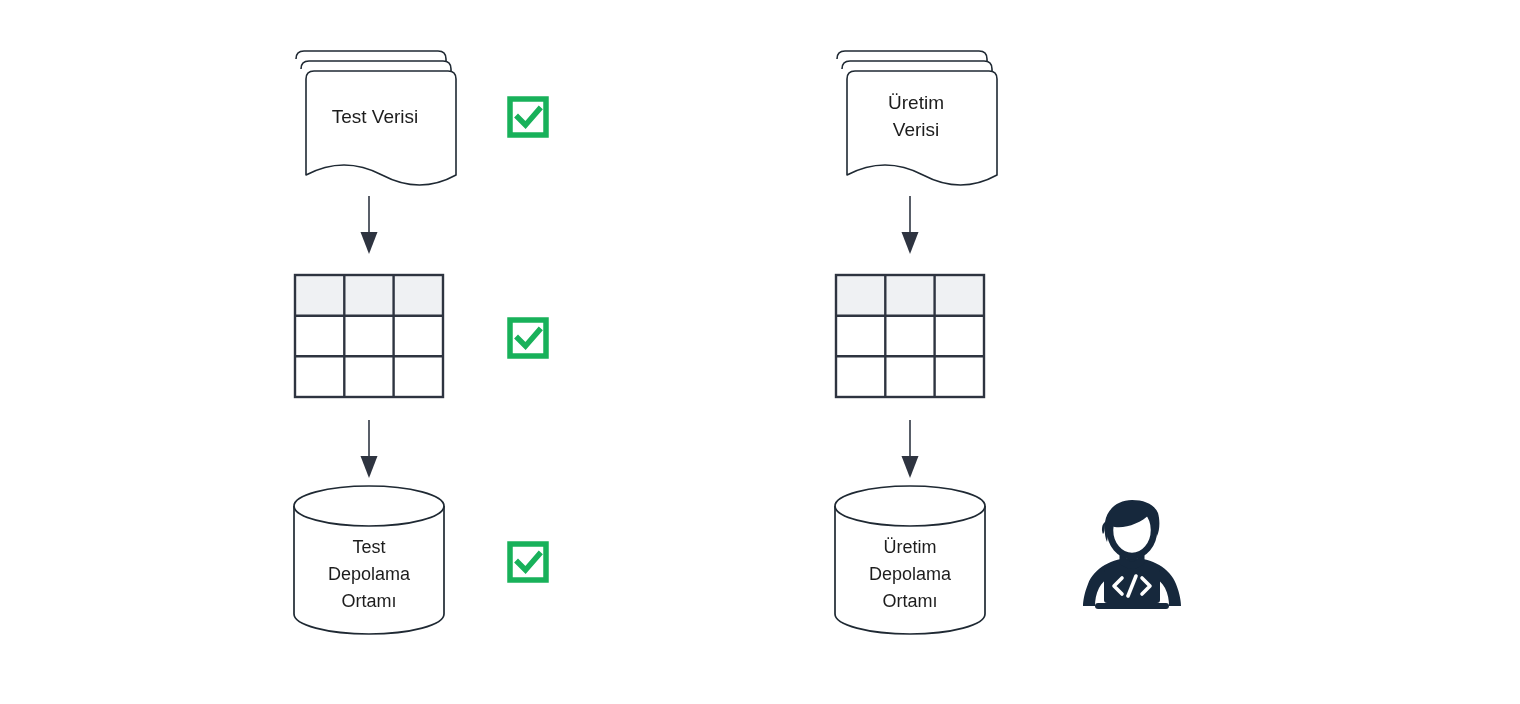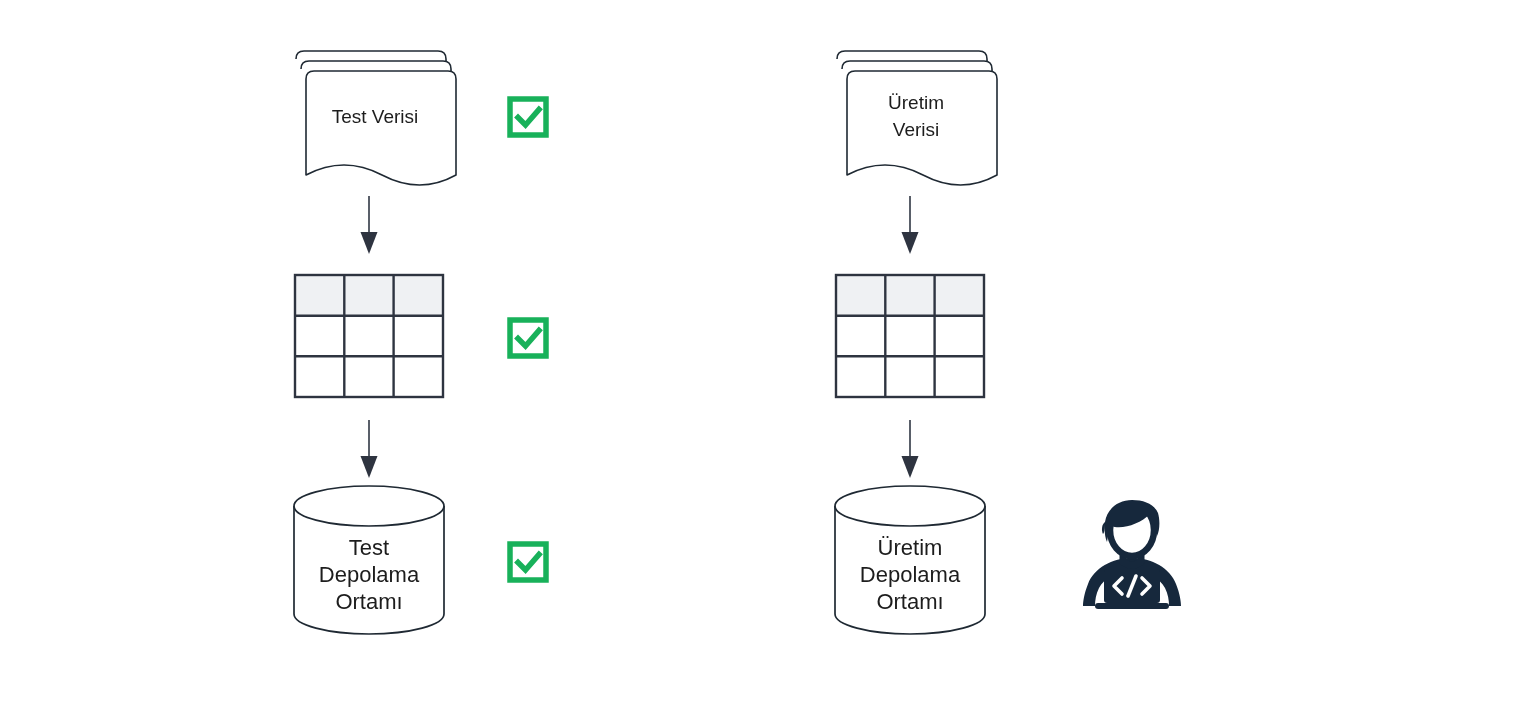--- a/index.html
+++ b/index.html
@@ -37,21 +37,21 @@
     color: #1d1d1d;
     white-space: pre-line;
     left: 0;
     width: 100%;
     pointer-events: none;
   }
   .doc-label {
     font-size: 19px;
   }
   .cyl-label {
-    font-size: 22px;
+    font-size: 18px;
   }
 </style>
 </head>
 <body>
 
 <div class="canvas">
 
   <div class="node" style="left:290px; top:45px; width:170px; height:150px;">
     <svg class="shape-svg" width="170" height="150" viewBox="0 0 170 150">
       <path d="M6 14 Q6 6 14 6 L148 6 Q156 6 156 14 L156 116" fill="#ffffff" stroke="#1f2933" stroke-width="1.6" stroke-linejoin="round"></path>

